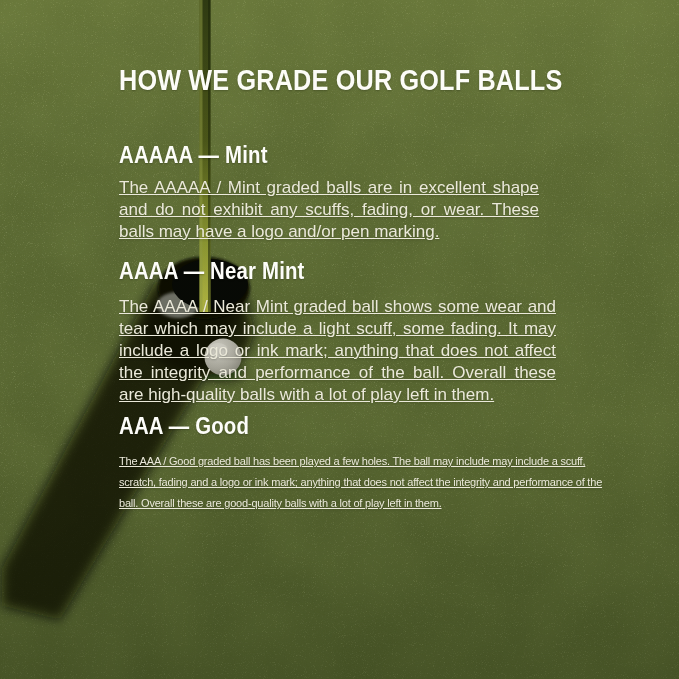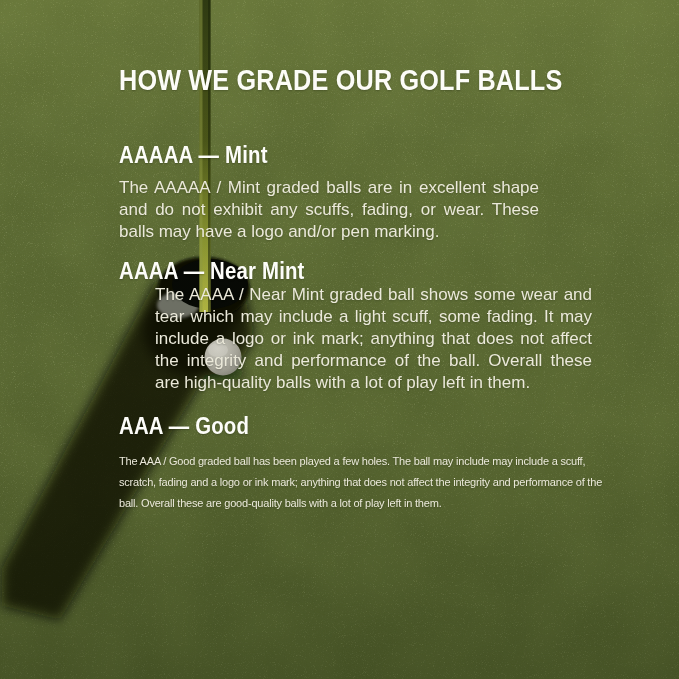--- a/index.html
+++ b/index.html
@@ -45,26 +45,27 @@
     text-shadow: 0 1px 2px rgba(10,15,4,0.25);
   }
   .grade-body {
     position: absolute;
     left: 119px;
     margin: 0;
     font-size: 17px;
     line-height: 22px;
     color: #ebe9da;
     text-shadow: 0 1px 2px rgba(10,15,4,0.22);
+    text-decoration: underline;
   }
   .justified { text-align: justify; }
   #heading-0 { top: 143px; }
   #body-0    { top: 177px; width: 420px; }
   #heading-1 { top: 259px; }
-  #body-1    { top: 284px; width: 437px; margin-left: 36px; }
+  #body-1    { top: 296px; width: 437px; }
   #heading-2 { top: 414px; }
   #body-2    { top: 451px; width: 505px; font-size: 11px; line-height: 21px; letter-spacing: -0.2px; }
 </style>
 </head>
 <body>
 
 <div class="poster">
 
   <svg class="bg-svg" width="679" height="679" viewBox="0 0 679 679" aria-hidden="true">
     <defs>

